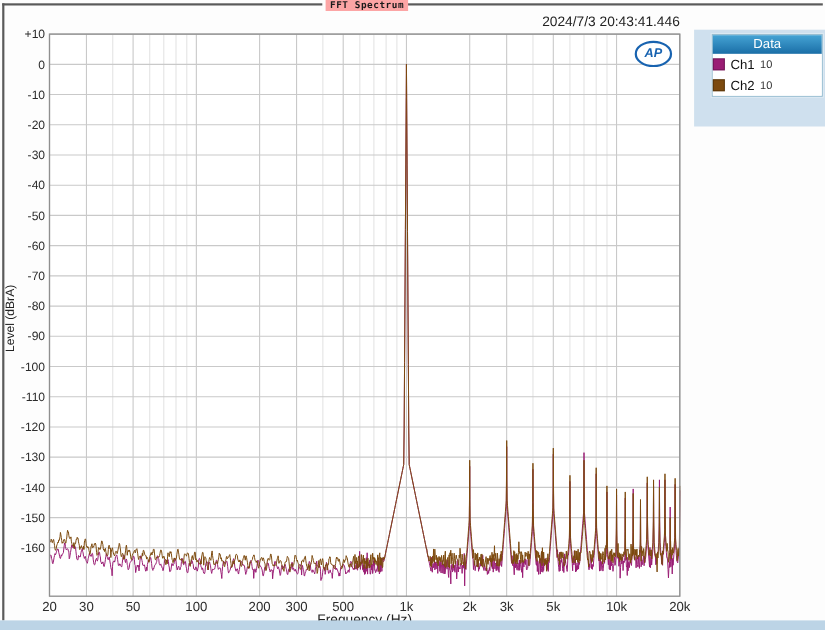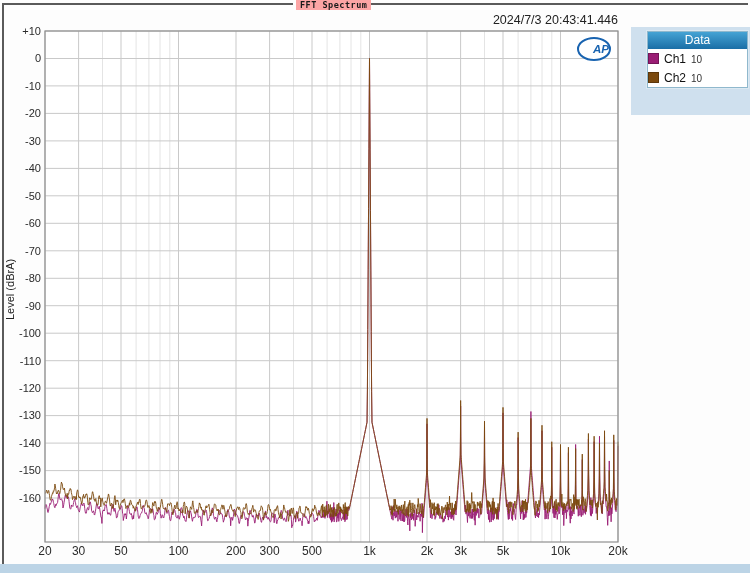--- a/index.html
+++ b/index.html
@@ -10,21 +10,21 @@
   .frame-top-right{left:362px;width:386px;}
   .frame-left{position:absolute;left:2px;top:3px;height:561px;border-left:2px solid #5a5a5a;}
   .tab-label{position:absolute;left:296px;top:0px;font-family:"DejaVu Sans Mono",monospace;
              font-size:8.5px;font-weight:bold;letter-spacing:0.5px;color:#1a1a1a;background:#fca5a5;
              padding:0 4px;z-index:3;}
   .chart-title{position:absolute;left:48px;top:11px;font-family:"Liberation Serif",serif;
                font-size:16px;font-weight:600;color:#101010;letter-spacing:0.2px;}
   .timestamp{position:absolute;top:13px;right:132px;font-size:12.5px;color:#222;}
   svg.plot{position:absolute;left:0;top:0;}
   .ap-logo{position:absolute;left:577px;top:37px;width:30px;height:20px;border:2px solid #1863b0;
-           border-radius:50%;display:flex;align-items:center;justify-content:flex-end;
+           border-radius:50%;display:flex;align-items:center;justify-content:center;
            color:#1863b0;font-size:11.5px;font-weight:bold;font-style:italic;background:#fff;}
   .right-panel{position:absolute;left:631px;top:27px;width:119px;height:88px;background:#cfe0ee;}
   .legend{position:absolute;left:647px;top:31px;width:99px;background:#ffffff;
           border:1px solid #8fb8cd;box-shadow:0 0 0 1px #dce9f2;}
   .legend-header{height:17px;line-height:17px;text-align:center;color:#fff;font-size:12px;
                  font-weight:normal;background:linear-gradient(#45a3d4,#1a6ea6);}
   .legend-row{display:flex;align-items:center;height:19px;padding-left:0;background:#fff;cursor:default;}
   .legend-swatch{width:11px;height:11px;margin-right:5px;border:1px solid rgba(0,0,0,0.25);box-sizing:border-box;}
   .legend-label{font-size:12px;color:#111;}
   .legend-value{font-size:10px;color:#333;margin-left:5px;padding-top:2px;}
@@ -151,15 +151,16 @@
           <span class="legend-value">10</span>
         </div>
         <div class="legend-row">
           <span class="legend-swatch" style="background: rgb(124, 74, 14);"></span>
           <span class="legend-label">Ch2</span>
           <span class="legend-value">10</span>
         </div>
       </div>
   </div>
 
+  <div class="x-axis-title">Frequency (Hz)</div>
   <div class="y-axis-title">Level (dBrA)</div>
   <div class="bottom-strip"></div>
 </div>
 
 </body></html>

